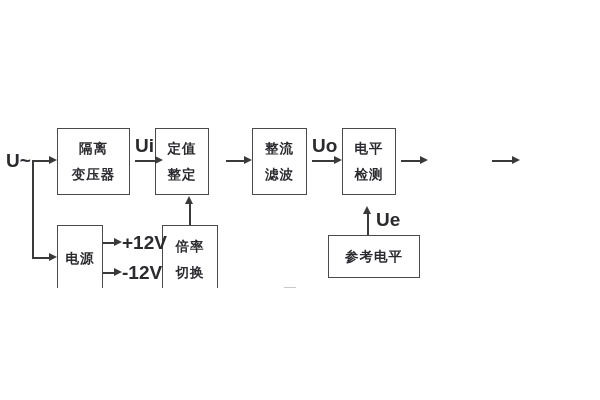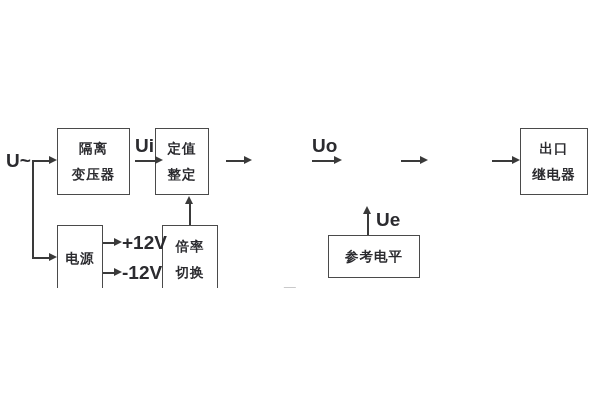--- a/index.html
+++ b/index.html
@@ -36,27 +36,31 @@
   <div class="box" style="left:57px;top:128px;width:73px;height:67px">
     <span>隔离</span>
     <span>变压器</span>
   </div>
 
   <div class="box" style="left:155px;top:128px;width:54px;height:67px">
     <span>定值</span>
     <span>整定</span>
   </div>
 
+  <div class="box" style="left:252px;top:128px;width:55px;height:67px">
+    <span>整流</span>
+    <span>滤波</span>
+  </div>
+
+  <div class="box" style="left:342px;top:128px;width:54px;height:67px">
+    <span>电平</span>
+    <span>检测</span>
+  </div>
 
 
-
-  <div class="box" style="left:520px;top:128px;width:68px;height:67px">
-    <span>出口</span>
-    <span>继电器</span>
-  </div>
 
   <div class="box" style="left:57px;top:225px;width:46px;height:67px">
     <span>电源</span>
   </div>
 
   <div class="box" style="left:162px;top:225px;width:56px;height:70px">
     <span>倍率</span>
     <span>切换</span>
   </div>
 

